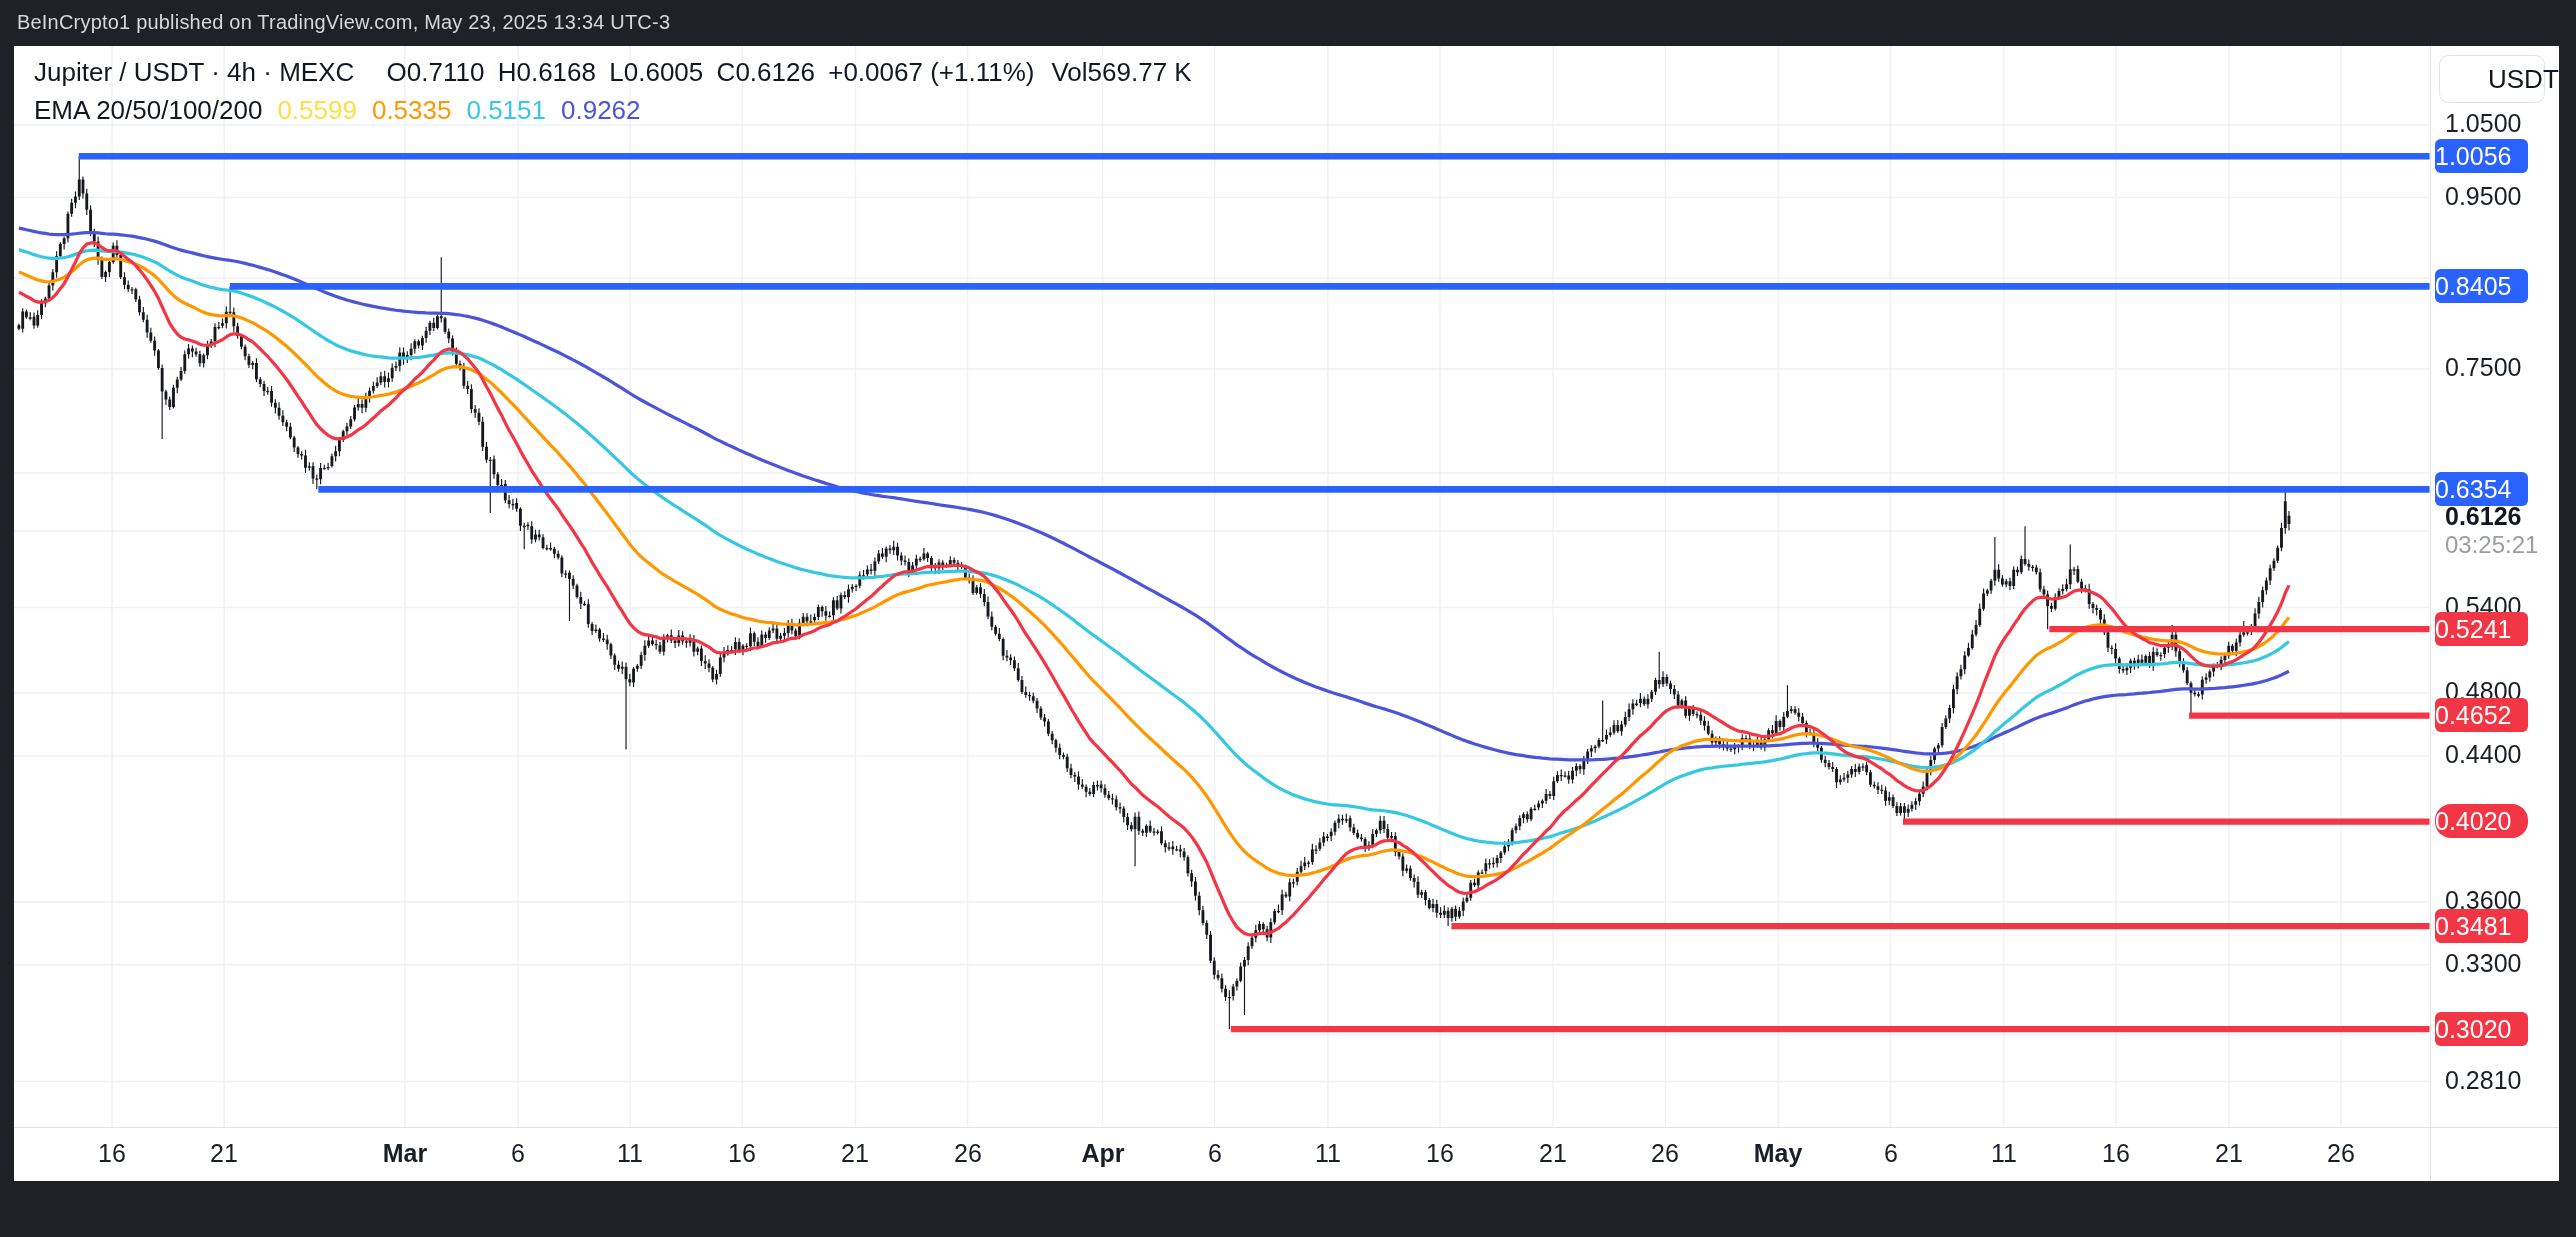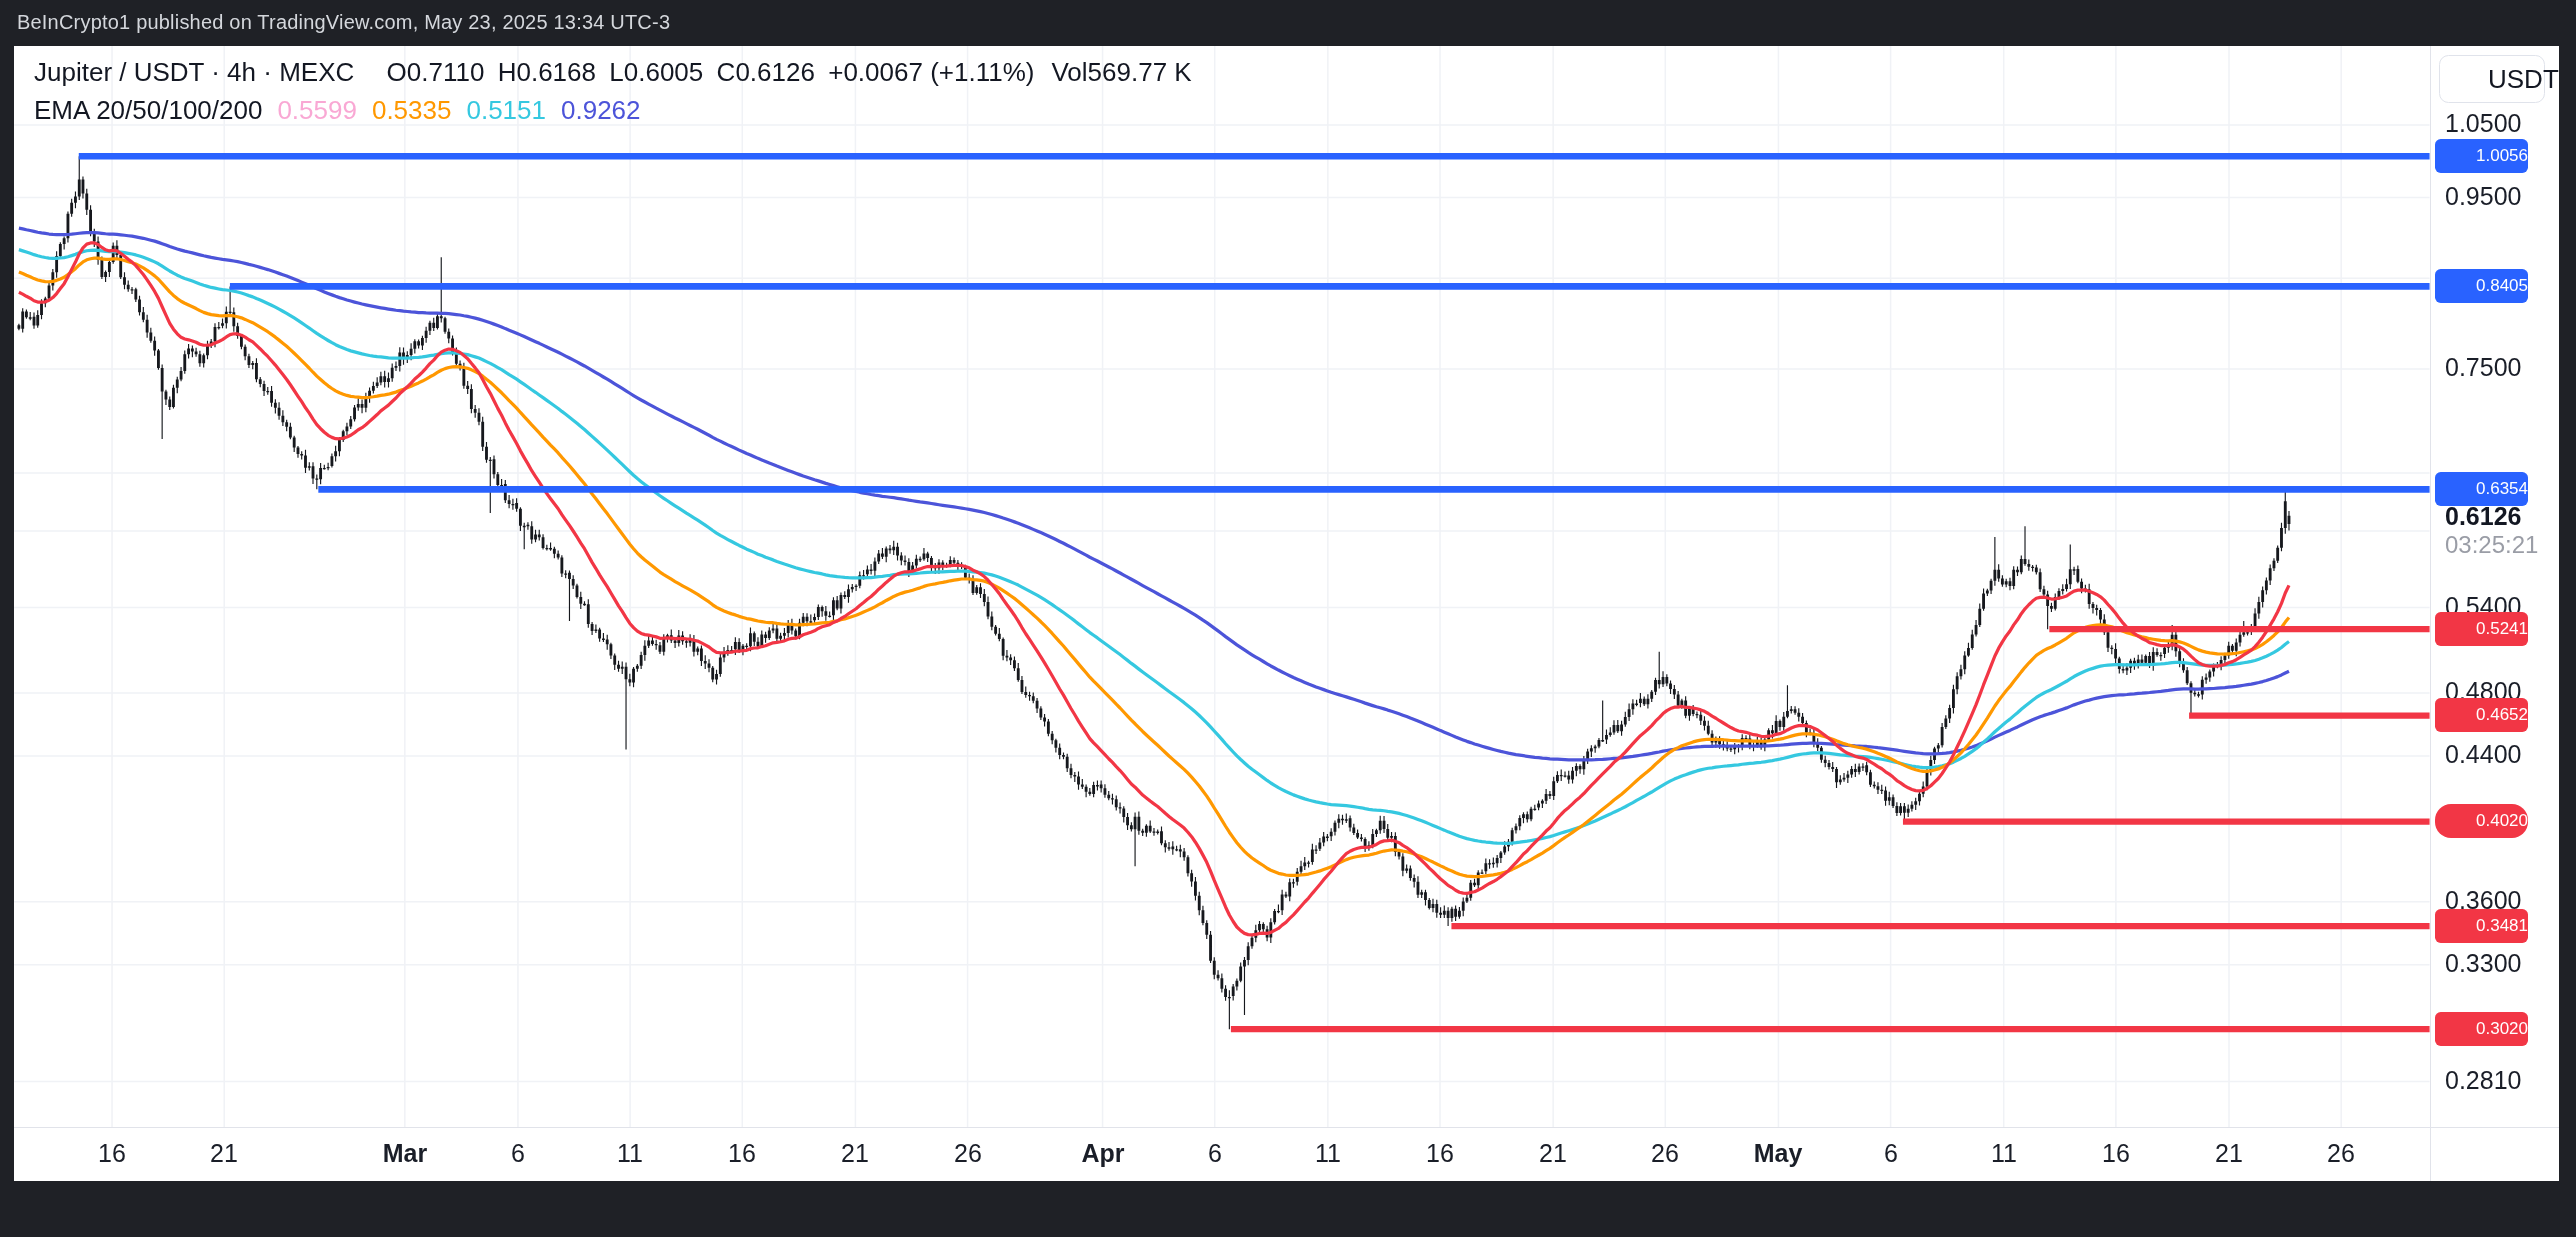--- a/index.html
+++ b/index.html
@@ -11,21 +11,21 @@
   #chart{position:absolute;left:14.3px;top:46px;}
   .legend{position:absolute;left:34px;top:57px;color:#131722;}
   .lrow{white-space:nowrap;font-size:26px;line-height:31px;height:31px;}
   .lrow.r2{margin-top:6.7px;}
   .lrow .t{margin-right:19px;margin-top:24px;}
   .lrow .lab{margin-left:13.3px;}
   .lrow .chg{margin-left:13.3px;}
   .lrow .vol{margin-left:17px;text-align:right;}
   .lrow .emaval{margin-left:15px;}
   .ptick{position:absolute;left:2445px;width:114px;height:30px;font-size:25px;color:#1A1E28;white-space:nowrap;}
-  .pbadge{position:absolute;left:2435px;width:93px;height:34px;border-radius:5.7px;color:#fff;font-size:17px;text-align:right;line-height:34px;}
+  .pbadge{position:absolute;left:2435px;width:93px;height:34px;border-radius:5.7px;color:#fff;font-size:25px;text-align:left;line-height:34px;}
   .pbadge.blue{background:#2962FF;}
   .pbadge.red{background:#F23645;}
   .plast{position:absolute;left:2445px;font-size:25px;font-weight:600;color:#131722;}
   .pcount{position:absolute;left:2445px;font-size:24px;color:#9A9DA6;}
   .usdt{position:absolute;left:2439px;top:55px;width:106px;height:48px;background:#fff;border:1.9px solid #E0E3EB;border-radius:9.5px;font-size:26px;color:#131722;text-align:center;line-height:46px;box-sizing:border-box;padding-left:48px;}
   .xtick{position:absolute;top:1139px;height:30px;font-size:25px;color:#1A1E28;transform:translateX(-50%);white-space:nowrap;}
   .xtick.bold{font-weight:700;}
   .axis-v{position:absolute;left:2430px;top:46px;width:1px;height:1135px;background:#E1E3EA;}
   .axis-h{position:absolute;left:14.3px;top:1127px;width:2545px;height:1px;background:#E1E3EA;}
   .bottombar{position:absolute;left:0;top:1181px;width:2576px;height:57px;background:#1F2126;}
@@ -62,21 +62,21 @@
         <line x1="1527" y1="973.8" x2="2556" y2="973.8" stroke="#F23645" stroke-width="6.5"></line>
         <line x1="1295" y1="1082.3" x2="2556" y2="1082.3" stroke="#F23645" stroke-width="6.5"></line>
       </g>
     </svg>
 
   <div class="legend">
     <div class="lrow">
       <span class="t">Jupiter / USDT · 4h · MEXC</span><span class="lab">O</span><span>0.7110</span><span class="lab">H</span><span>0.6168</span><span class="lab">L</span><span>0.6005</span><span class="lab">C</span><span>0.6126</span><span class="chg">+0.0067 (+1.11%)</span><span class="vol">Vol569.77 K</span>
     </div>
     <div class="lrow r2">
-      <span>EMA 20/50/100/200</span><span class="emaval" id="ema-v0" style="color: #f9a8d4; margin-top: 9px;">0.5599</span><span class="emaval" id="ema-v1" style="color: rgb(255, 152, 0);">0.5335</span><span class="emaval" id="ema-v2" style="color: rgb(53, 200, 224);">0.5151</span><span class="emaval" id="ema-v3" style="color: rgb(76, 84, 217);">0.9262</span>
+      <span>EMA 20/50/100/200</span><span class="emaval" id="ema-v0" style="color: #fde047; margin-top: 9px;">0.5599</span><span class="emaval" id="ema-v1" style="color: rgb(255, 152, 0);">0.5335</span><span class="emaval" id="ema-v2" style="color: rgb(53, 200, 224);">0.5151</span><span class="emaval" id="ema-v3" style="color: rgb(76, 84, 217);">0.9262</span>
     </div>
   </div>
 
   <div class="axis-v"></div>
   <div class="axis-h"></div>
 
   <div class="usdt">USDT</div>
   <div id="yaxis">
       <div class="ptick" style="top: 109px;">1.0500</div>
       <div class="ptick" style="top: 182px;">0.9500</div>

